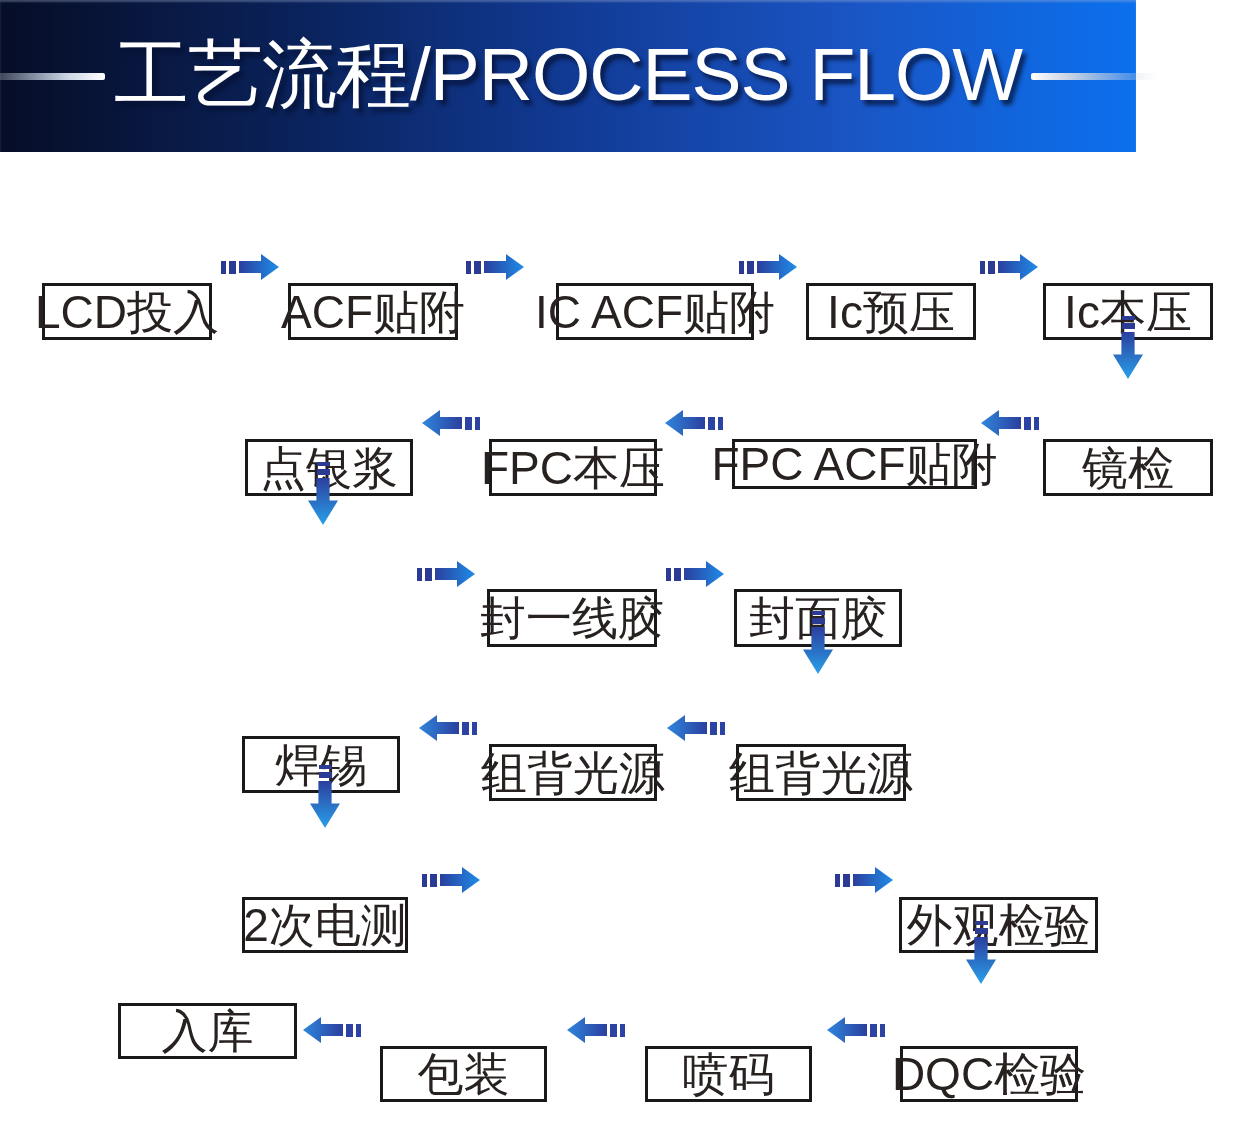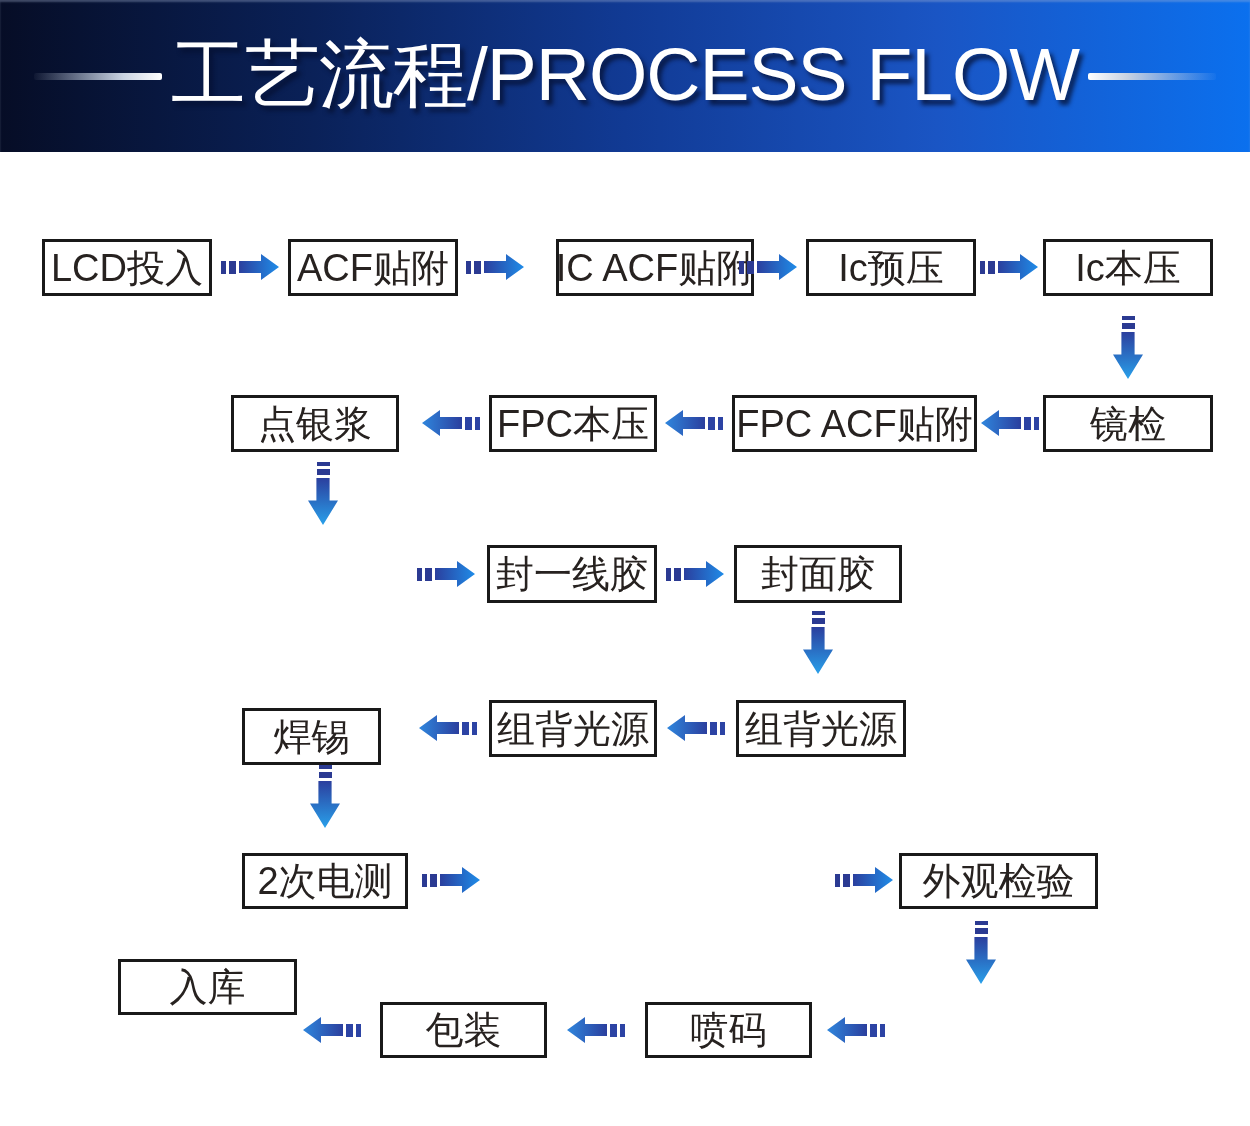--- a/index.html
+++ b/index.html
@@ -9,21 +9,21 @@
     height: 1126px;
     background: #ffffff;
     font-family: "Liberation Sans", "DejaVu Sans", sans-serif;
     overflow: hidden;
   }
 
   
   .banner {
     position: absolute;
     left: 0; top: 0;
-    width: 1250px; height: 152px;
+    width: 1136px; height: 152px;
     background: linear-gradient(90deg, #060d26 0%, #0a2158 25%, #113a94 50%, #1a55c4 75%, #0b70ee 100%);
     display: flex;
     align-items: center;
     justify-content: center;
     box-shadow: inset 0 2px 2px rgba(170,185,215,0.35);
   }
   .banner-line {
     height: 7px;
     width: 128px;
     border-radius: 2px;
@@ -52,25 +52,26 @@
   .flow { position: absolute; left: 0; top: 0; width: 1250px; height: 1126px; }
 
   .node {
     position: absolute;
     box-sizing: border-box;
     background: #ffffff;
     border: 3px solid #191919;
     display: flex;
     align-items: center;
     justify-content: center;
-    font-size: 38px;
+    font-size: 46px;
     font-weight: 500;
     color: #272220;
     white-space: nowrap;
     line-height: 1;
+    margin-top: 44px;
   }
 
   
   .ar { position: absolute; display: flex; align-items: center; height: 26px; }
   .ar .d1 { width: 5px; height: 13px; background: #2b3a92; margin-right: 3px; }
   .ar .d2 { width: 7px; height: 13px; background: #2b3a92; margin-right: 3px; }
   .ar .bd {
     width: 40px; height: 26px;
     background: linear-gradient(90deg, #2b3f9e 0%, #1f8ce8 100%);
     clip-path: polygon(0 27%, 55% 27%, 55% 0, 100% 50%, 55% 100%, 55% 73%, 0 73%);
@@ -141,33 +142,33 @@
         <span class="d2"></span>
         <span class="bd"></span>
       </div>
 
     <div class="node" style="left:1043px;top:395px;width:170px;height:57px">镜检</div>
     <div class="al" style="left:981px;top:410px">
         <span class="bd"></span>
         <span class="d1"></span>
         <span class="d2"></span>
       </div>
-    <div class="node" style="left:732px;top:395px;width:245px;height:57px">FPC ACF贴附</div>
+    <div class="node" style="left:732px;top:395px;width:245px;height:50px">FPC ACF贴附</div>
     <div class="al" style="left:665px;top:410px">
         <span class="bd"></span>
         <span class="d1"></span>
         <span class="d2"></span>
       </div>
     <div class="node" style="left:489px;top:395px;width:168px;height:57px">FPC本压</div>
     <div class="al" style="left:422px;top:410px">
         <span class="bd"></span>
         <span class="d1"></span>
         <span class="d2"></span>
       </div>
-    <div class="node" style="left:231px;top:395px;width:168px;height:57px">点银浆</div>
+    <div class="node" style="left:245px;top:395px;width:168px;height:57px">点银浆</div>
 
     <div class="av" style="left:308px;top:462px">
         <span class="d1"></span>
         <span class="d2"></span>
         <span class="bd"></span>
       </div>
 
     <div class="ar" style="left:417px;top:561px">
         <span class="d1"></span>
         <span class="d2"></span>
@@ -192,21 +193,21 @@
         <span class="bd"></span>
         <span class="d1"></span>
         <span class="d2"></span>
       </div>
     <div class="node" style="left:489px;top:700px;width:168px;height:57px">组背光源</div>
     <div class="al" style="left:419px;top:715px">
         <span class="bd"></span>
         <span class="d1"></span>
         <span class="d2"></span>
       </div>
-    <div class="node" style="left:242px;top:708px;width:139px;height:57px">焊锡</div>
+    <div class="node" style="left:242px;top:692px;width:158px;height:57px">焊锡</div>
 
     <div class="av" style="left:310px;top:765px">
         <span class="d1"></span>
         <span class="d2"></span>
         <span class="bd"></span>
       </div>
 
     <div class="node" style="left:242px;top:853px;width:166px;height:56px">2次电测</div>
     <div class="ar" style="left:422px;top:867px">
         <span class="d1"></span>
@@ -219,20 +220,21 @@
         <span class="bd"></span>
       </div>
     <div class="node" style="left:899px;top:853px;width:199px;height:56px">外观检验</div>
 
     <div class="av" style="left:966px;top:921px">
         <span class="d1"></span>
         <span class="d2"></span>
         <span class="bd"></span>
       </div>
 
+    <div class="node" style="left:900px;top:1002px;width:178px;height:56px">DQC检验</div>
     <div class="al" style="left:827px;top:1017px">
         <span class="bd"></span>
         <span class="d1"></span>
         <span class="d2"></span>
       </div>
     <div class="node" style="left:645px;top:1002px;width:167px;height:56px">喷码</div>
     <div class="al" style="left:567px;top:1017px">
         <span class="bd"></span>
         <span class="d1"></span>
         <span class="d2"></span>

